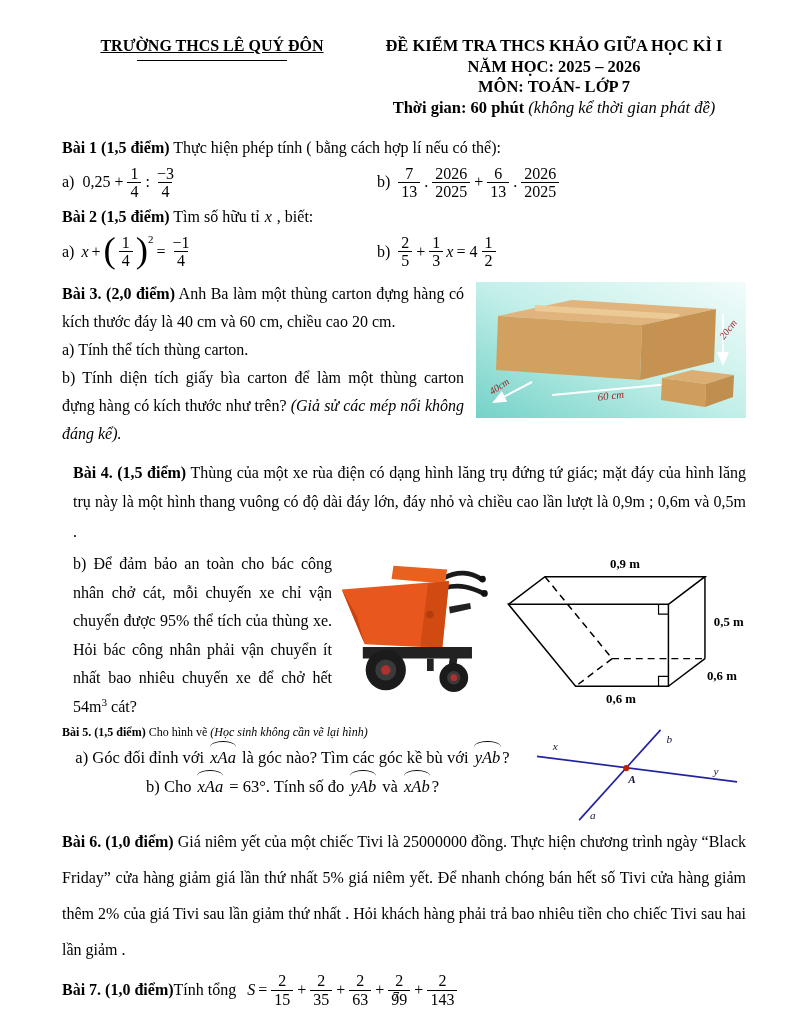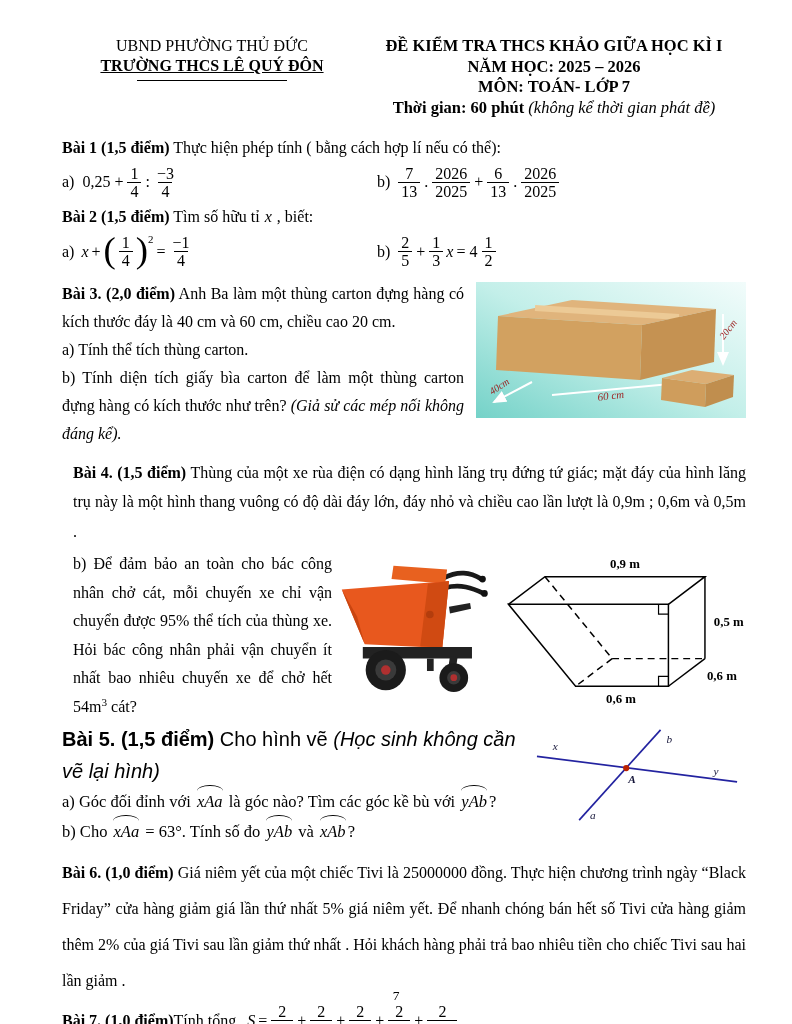--- a/index.html
+++ b/index.html
@@ -58,22 +58,22 @@
   .b4{margin-top:10px;clear:both;margin-left:11px;}
   .b4 .para{line-height:1.85;}
   .b4-row{display:flex;margin-top:4px;}
   .b4-left{width:278px;line-height:1.78;}
   .fig-cart{width:158px;height:140px;margin:6px 2px 0 4px;flex:0 0 auto;}
   .fig-prism{width:248px;height:158px;flex:0 0 auto;margin-left:2px;}
 
   
   .b5{margin-top:2px;}
   .b5 .fig-angles{float:right;width:215px;height:103px;margin:-2px 0 0 8px;}
-  .b5 .head{font-family:Liberation Sans, sans-serif;font-size:20px;line-height:1.6;}
-  .b5 .line{line-height:1.8;font-size:16.5px;}
+  .b5 .head{font-family:Liberation Serif, serif;font-size:12px;line-height:1.6;}
+  .b5 .line{line-height:1.8;font-size:16.5px;text-align:center;}
 
   
   .b6{margin-top:8px;clear:both;}
   .b6 p{line-height:2.25;}
 
   
   .b7{margin-top:4px;display:flex;align-items:center;}
   .b7 .intro{margin-right:10px;}
 
   .het{text-align:center;font-weight:bold;margin-top:18px;letter-spacing:1px;}
@@ -81,21 +81,20 @@
 
   svg text{font-family:"Liberation Serif", serif;}
 </style>
 </head>
 <body>
 
 <div class="page">
 
   <div class="header">
     <div class="hd-left">
-      <p>UBND PHƯỜNG THỦ ĐỨC</p>
       <p class="org2">TRƯỜNG THCS LÊ QUÝ ĐÔN</p>
       <div class="hd-rule"></div>
     </div>
     <div class="hd-right">
       <p>ĐỀ KIỂM TRA THCS KHẢO GIỮA HỌC KÌ I</p>
       <p>NĂM HỌC: 2025 – 2026</p>
       <p>MÔN: TOÁN- LỚP 7</p>
       <p><span>Thời gian: 60 phút</span> <span class="time-note">(không kể thời gian phát đề)</span></p>
     </div>
   </div>

